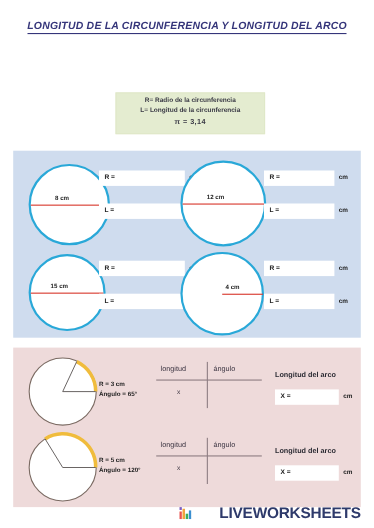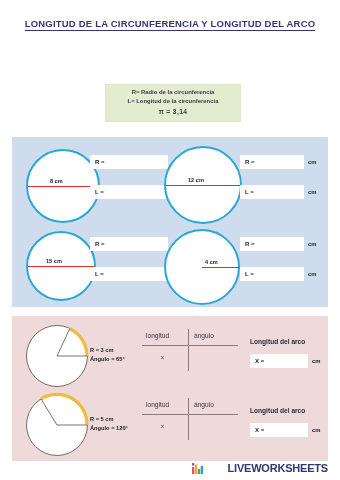--- a/index.html
+++ b/index.html
@@ -6,21 +6,21 @@
   body{
     width:340px;height:480px;background:#ffffff;
     font-family:"Liberation Sans", sans-serif;
     overflow:hidden;position:relative;
   }
   .page{position:relative;width:340px;height:480px;}
 
   
   .title{
     position:absolute;left:0;right:0;top:18px;text-align:center;
-    font-size:9.5px;font-weight:700;
+    font-size:9.5px;font-style:italic;font-weight:700;
     color:#35357a;letter-spacing:.2px;
   }
   .title span{border-bottom:1px solid #35357a;padding-bottom:1px;}
 
   .instr{
     position:absolute;left:30px;right:30px;top:60px;text-align:center;
     font-size:7.3px;font-style:italic;color:#4a4a52;line-height:1.45;
   }
   .instr .sub{display:block;font-size:6.2px;font-style:normal;margin-top:3px;color:#55555c;}
 
@@ -89,21 +89,21 @@
   
   .footer{
     position:absolute;left:0;right:0;bottom:6px;height:16px;
   }
   .lw-logo{
     position:absolute;right:12px;bottom:0;
     display:flex;align-items:center;gap:3px;
   }
   .lw-mark{display:block;}
   .lw-text{
-    font-size:11px;font-weight:700;letter-spacing:-.2px;color:#2e3a6b;margin-left:22px;
+    font-size:14px;font-weight:700;letter-spacing:-.2px;color:#2e3a6b;margin-left:22px;
   }
 </style>
 </head>
 <body>
 
 <div class="page">
 
   <div class="title">
     <span>LONGITUD DE LA CIRCUNFERENCIA Y LONGITUD DEL ARCO</span>
   </div>

